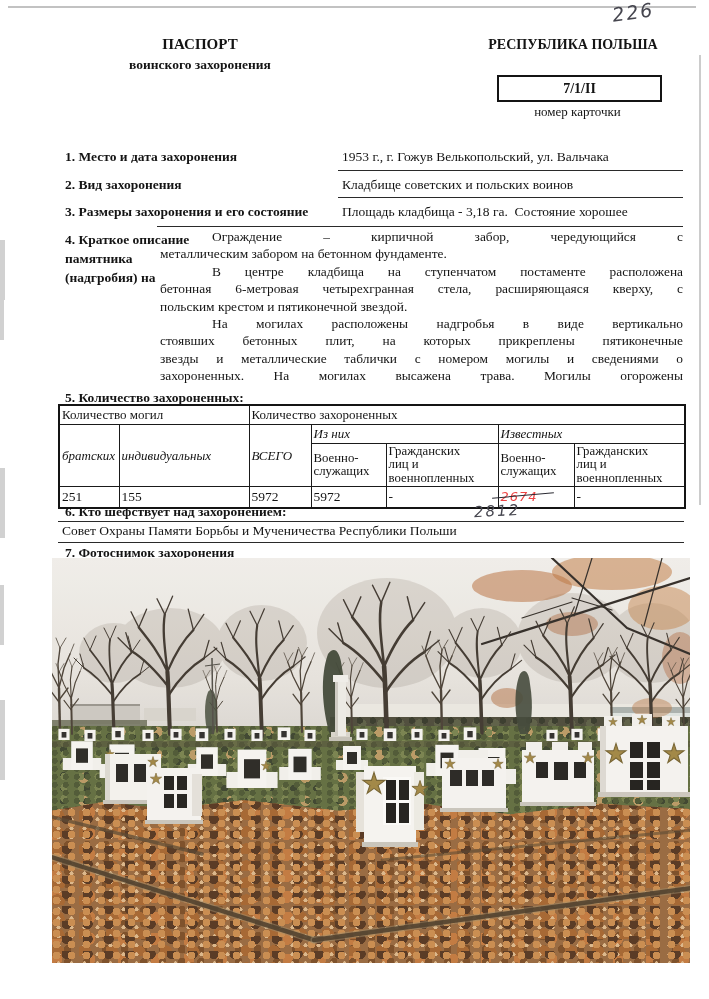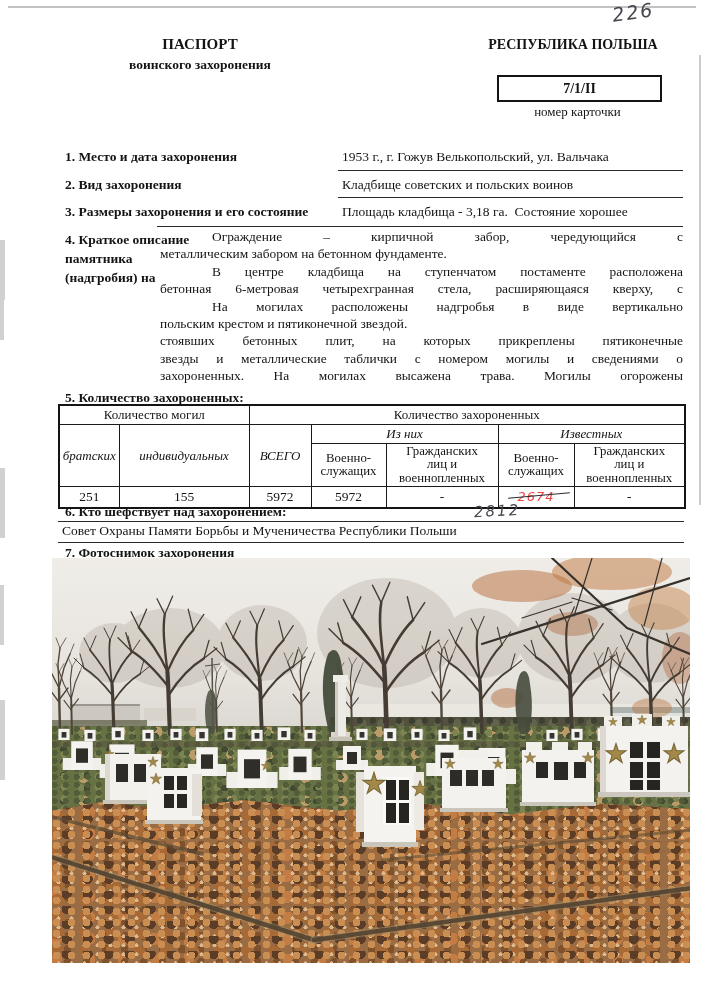--- a/index.html
+++ b/index.html
@@ -23,21 +23,21 @@
   .uline{position:absolute;border-top:1.4px solid #2a2a2a;}
   .desc-labels{left:65px;top:230px;width:150px;font-size:13.5px;line-height:19px;font-weight:bold;}
   .desc{left:160px;top:228px;width:523px;}
   .dline{height:17.4px;line-height:17.4px;font-size:13.4px;text-align:justify;text-align-last:justify;overflow:visible;}
   .dline.first{text-indent:52px;}
   .dline.last{text-align-last:left;}
   .sec5{left:65px;top:390px;font-size:13.5px;}
   table.burials{position:absolute;left:58px;top:404px;width:626px;border-collapse:collapse;
                 table-layout:fixed;border:2px solid #141414;font-size:13px;}
   table.burials th,table.burials td{border:1px solid #1a1a1a;font-weight:normal;
-                text-align:center;vertical-align:middle;padding:0 2px;}
+                text-align:left;vertical-align:middle;padding:0 2px;}
   tr.r1 th{height:18px;}
   tr.r2 th{height:18px;font-style:italic;}
   tr.r3 th{height:42px;font-size:12.8px;line-height:13.5px;}
   tr.rd td{height:20px;font-size:13.5px;}
   .pre{white-space:pre-line;}
   .hw2674{font-family:"DejaVu Sans",sans-serif;font-style:italic;font-size:13px;color:#ef4444;
           position:relative;display:inline-block;letter-spacing:1px;}
   .hw2674::after{content:"";position:absolute;left:-9px;right:-16px;top:6px;
           border-top:1.7px solid #2a2a32;transform:rotate(-5deg);}
   .hw2812{left:474px;top:502px;font-size:15px;letter-spacing:2px;transform:rotate(-3deg);}
@@ -111,22 +111,22 @@
   <div class="abs desc-labels">
     <div>4. Краткое описание</div>
     <div>памятника</div>
     <div>(надгробия) на</div>
   </div>
   <div class="abs desc">
     <div class="dline first">Ограждение – кирпичной забор, чередующийся с</div>
     <div class="dline last">металлическим забором на бетонном фундаменте.</div>
     <div class="dline first">В центре кладбища на ступенчатом постаменте расположена</div>
     <div class="dline">бетонная 6-метровая четырехгранная стела, расширяющаяся кверху, с</div>
+    <div class="dline last">польским крестом и пятиконечной звездой.</div>
     <div class="dline first">На могилах расположены надгробья в виде вертикально</div>
-    <div class="dline last">польским крестом и пятиконечной звездой.</div>
     <div class="dline">стоявших бетонных плит, на которых прикреплены пятиконечные</div>
     <div class="dline">звезды и металлические таблички с номером могилы и сведениями о</div>
     <div class="dline">захороненных. На могилах высажена трава. Могилы огорожены</div>
   </div>
 
   <div class="abs b sec5">5. Количество захороненных:</div>
   <table class="burials">
     <colgroup>
       <col style="width:60px">
         <col style="width:130px">

